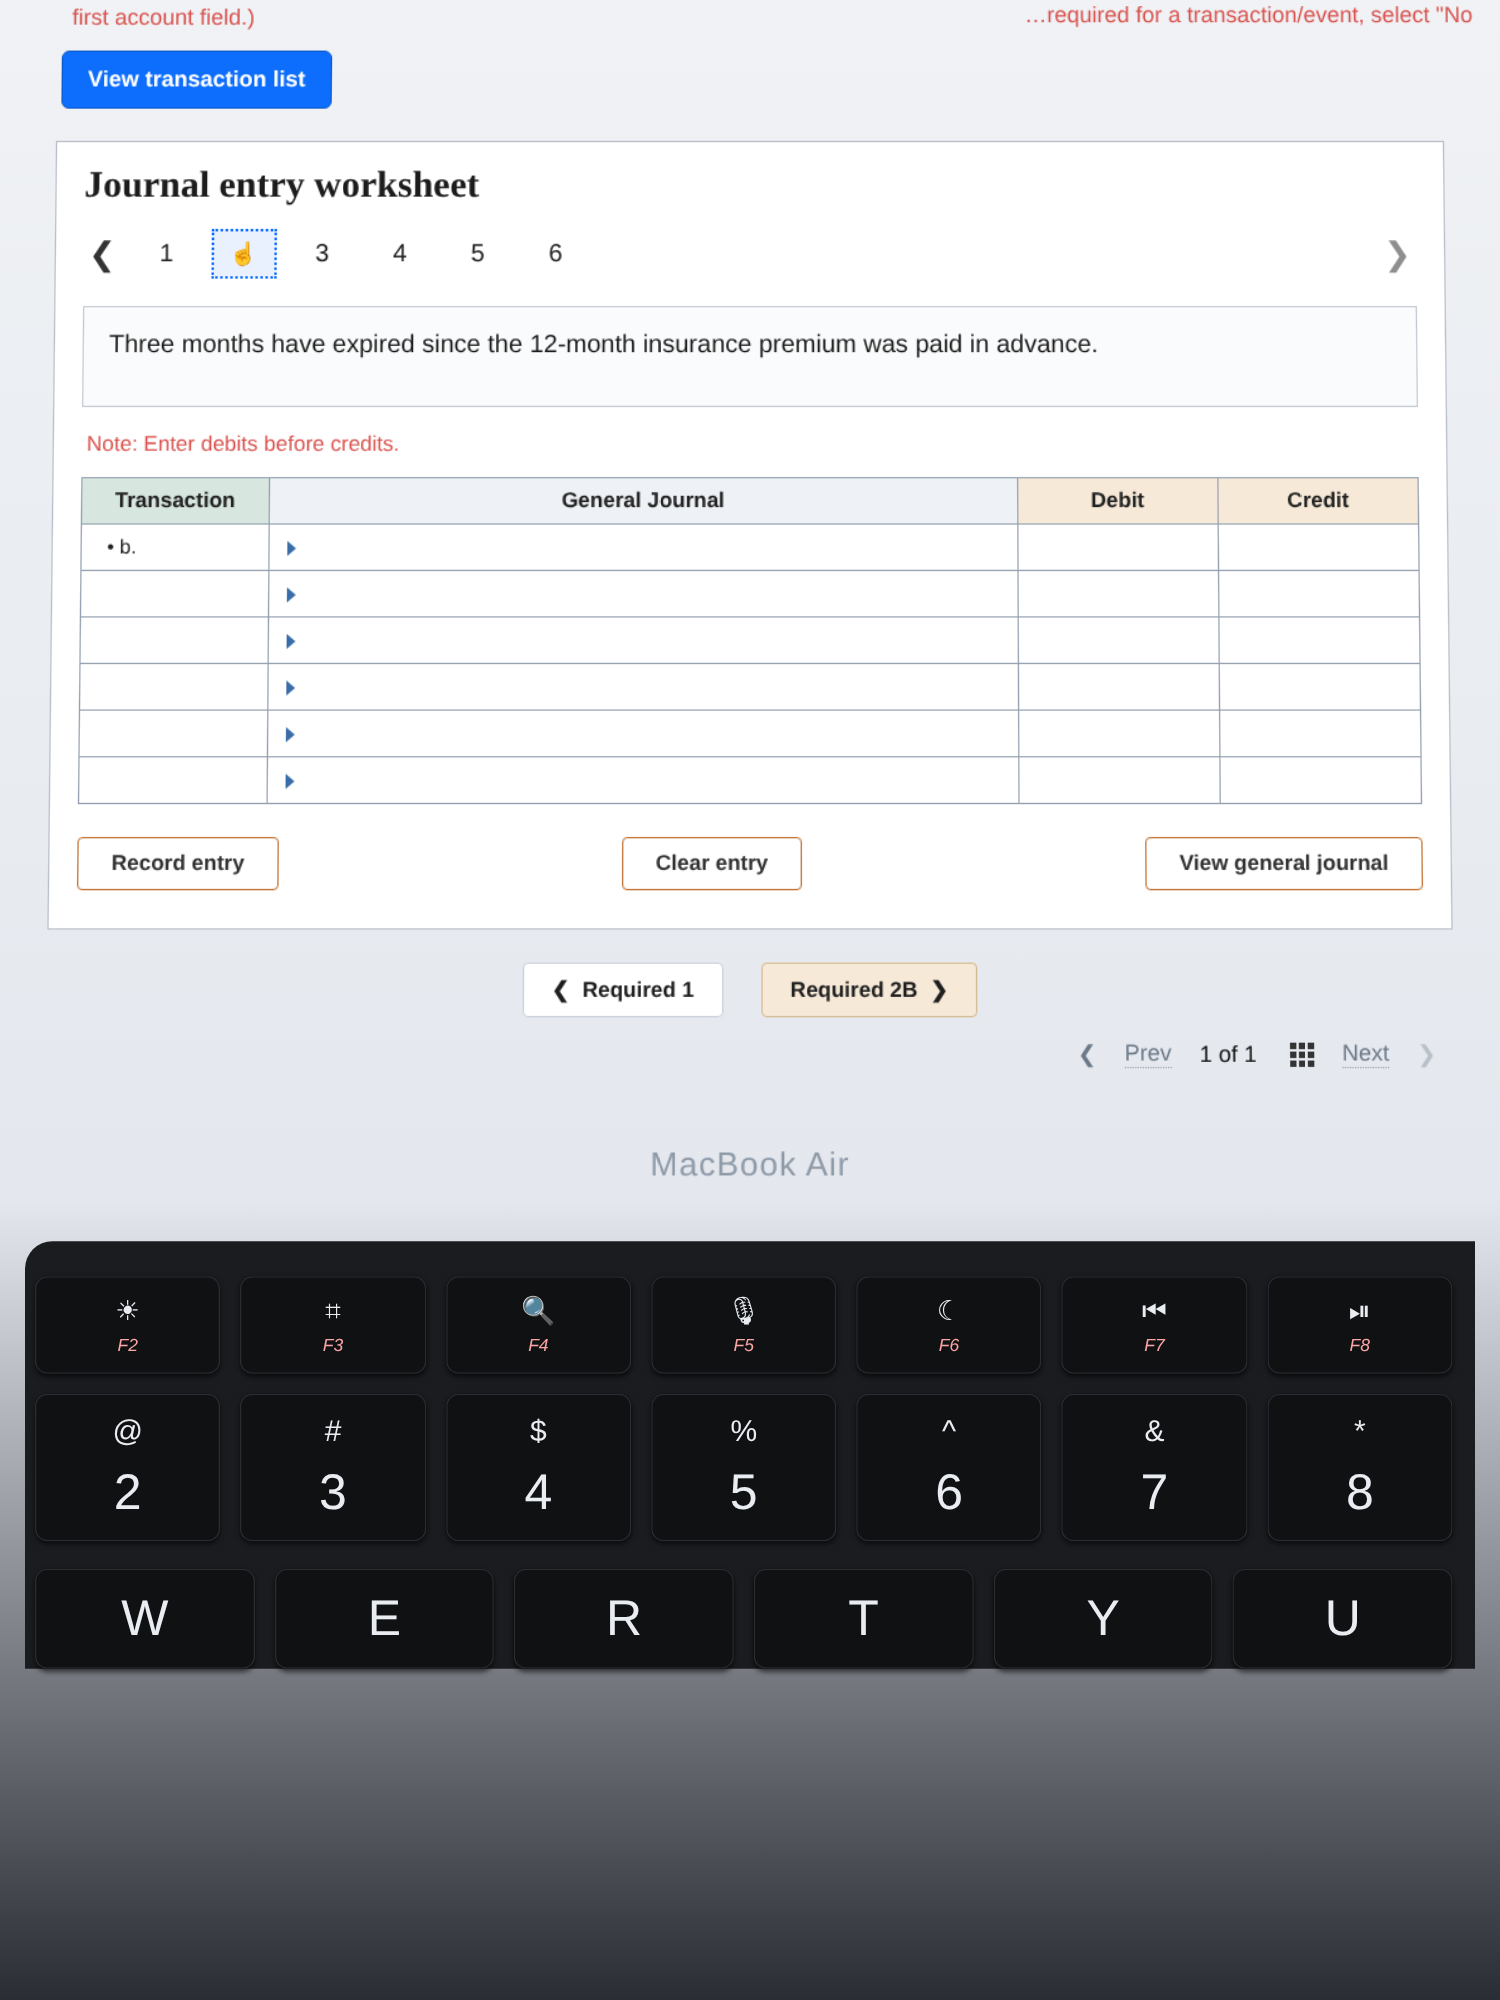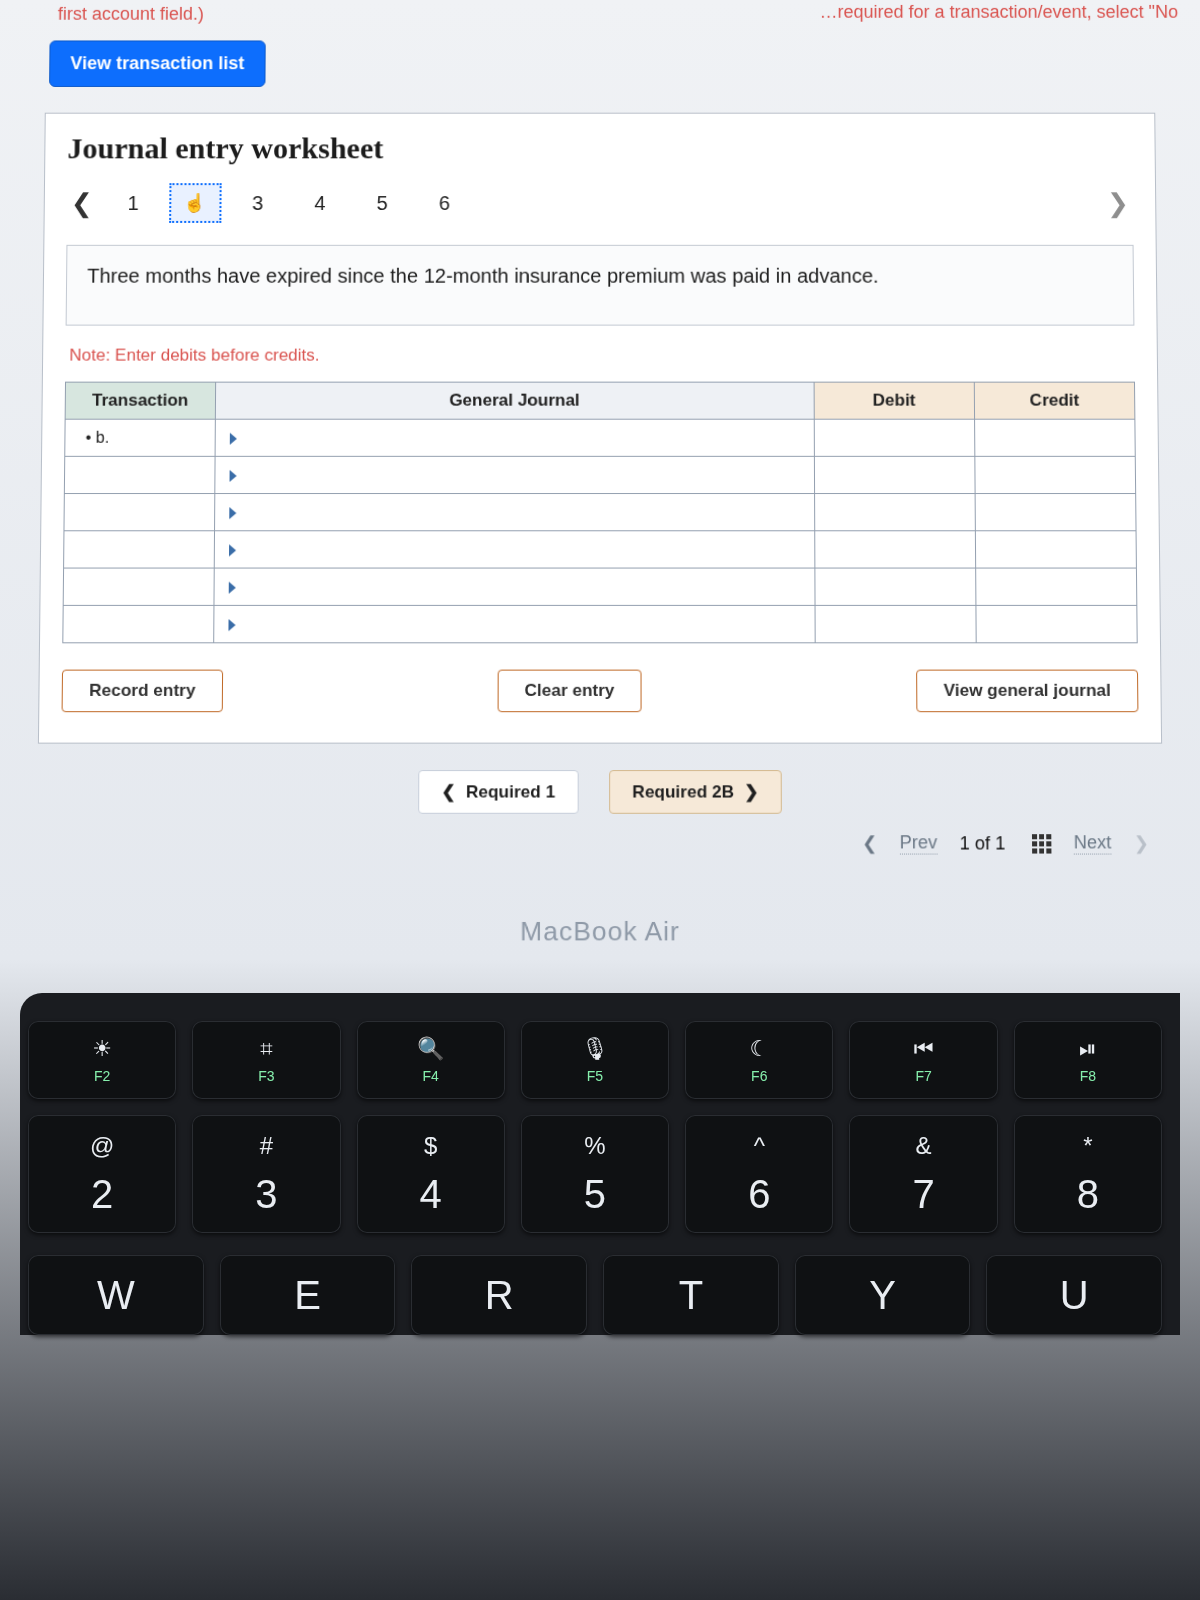--- a/index.html
+++ b/index.html
@@ -215,21 +215,21 @@
     box-shadow: inset 0 0 0 1px #2a2d32, 0 2px 4px rgba(0,0,0,.6);
     color: #e9edf2;
     display: flex;
     flex-direction: column;
     align-items: center;
     justify-content: center;
     font-family: -apple-system, Helvetica, Arial, sans-serif;
   }
   .fkey { flex: 1; height: 78px; gap: 6px; }
   .fkey .ico { font-size: 22px; }
-  .fkey .lbl { font-size: 14px; color: #86efac;}
+  .fkey .lbl { font-size: 14px; color: #fca5a5; font-style: italic;}
   .numkey { flex: 1; height: 118px; justify-content: center; gap: 12px;}
   .numkey .sym { font-size: 24px; }
   .numkey .num { font-size: 40px; font-weight: 400;}
   .lkey { flex:1; height: 80px; font-size: 40px;}
   .krow.letters { padding-top: 6px; }
 </style>
 </head>
 <body>
 
 <div class="screen">

